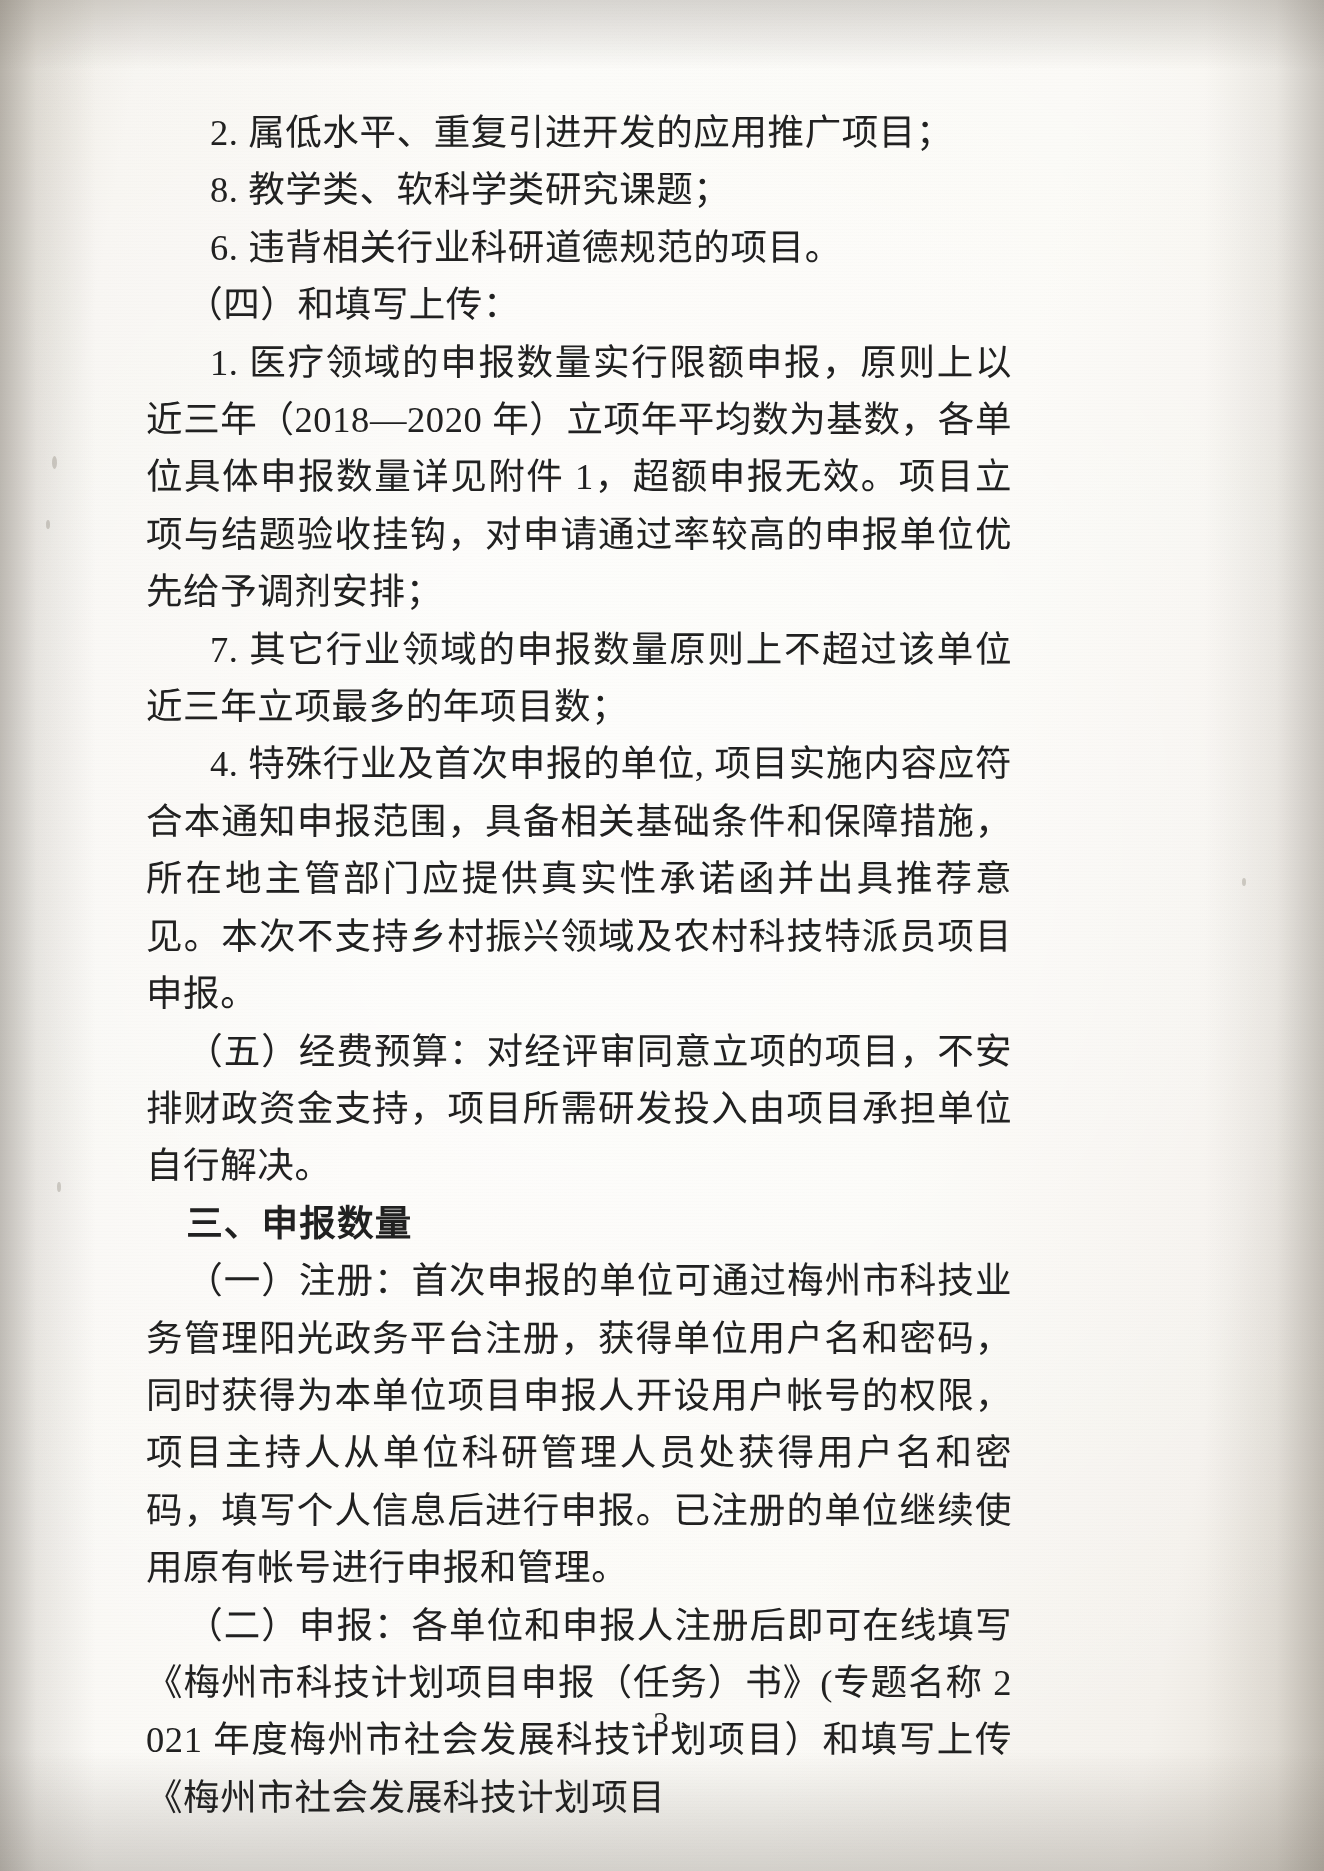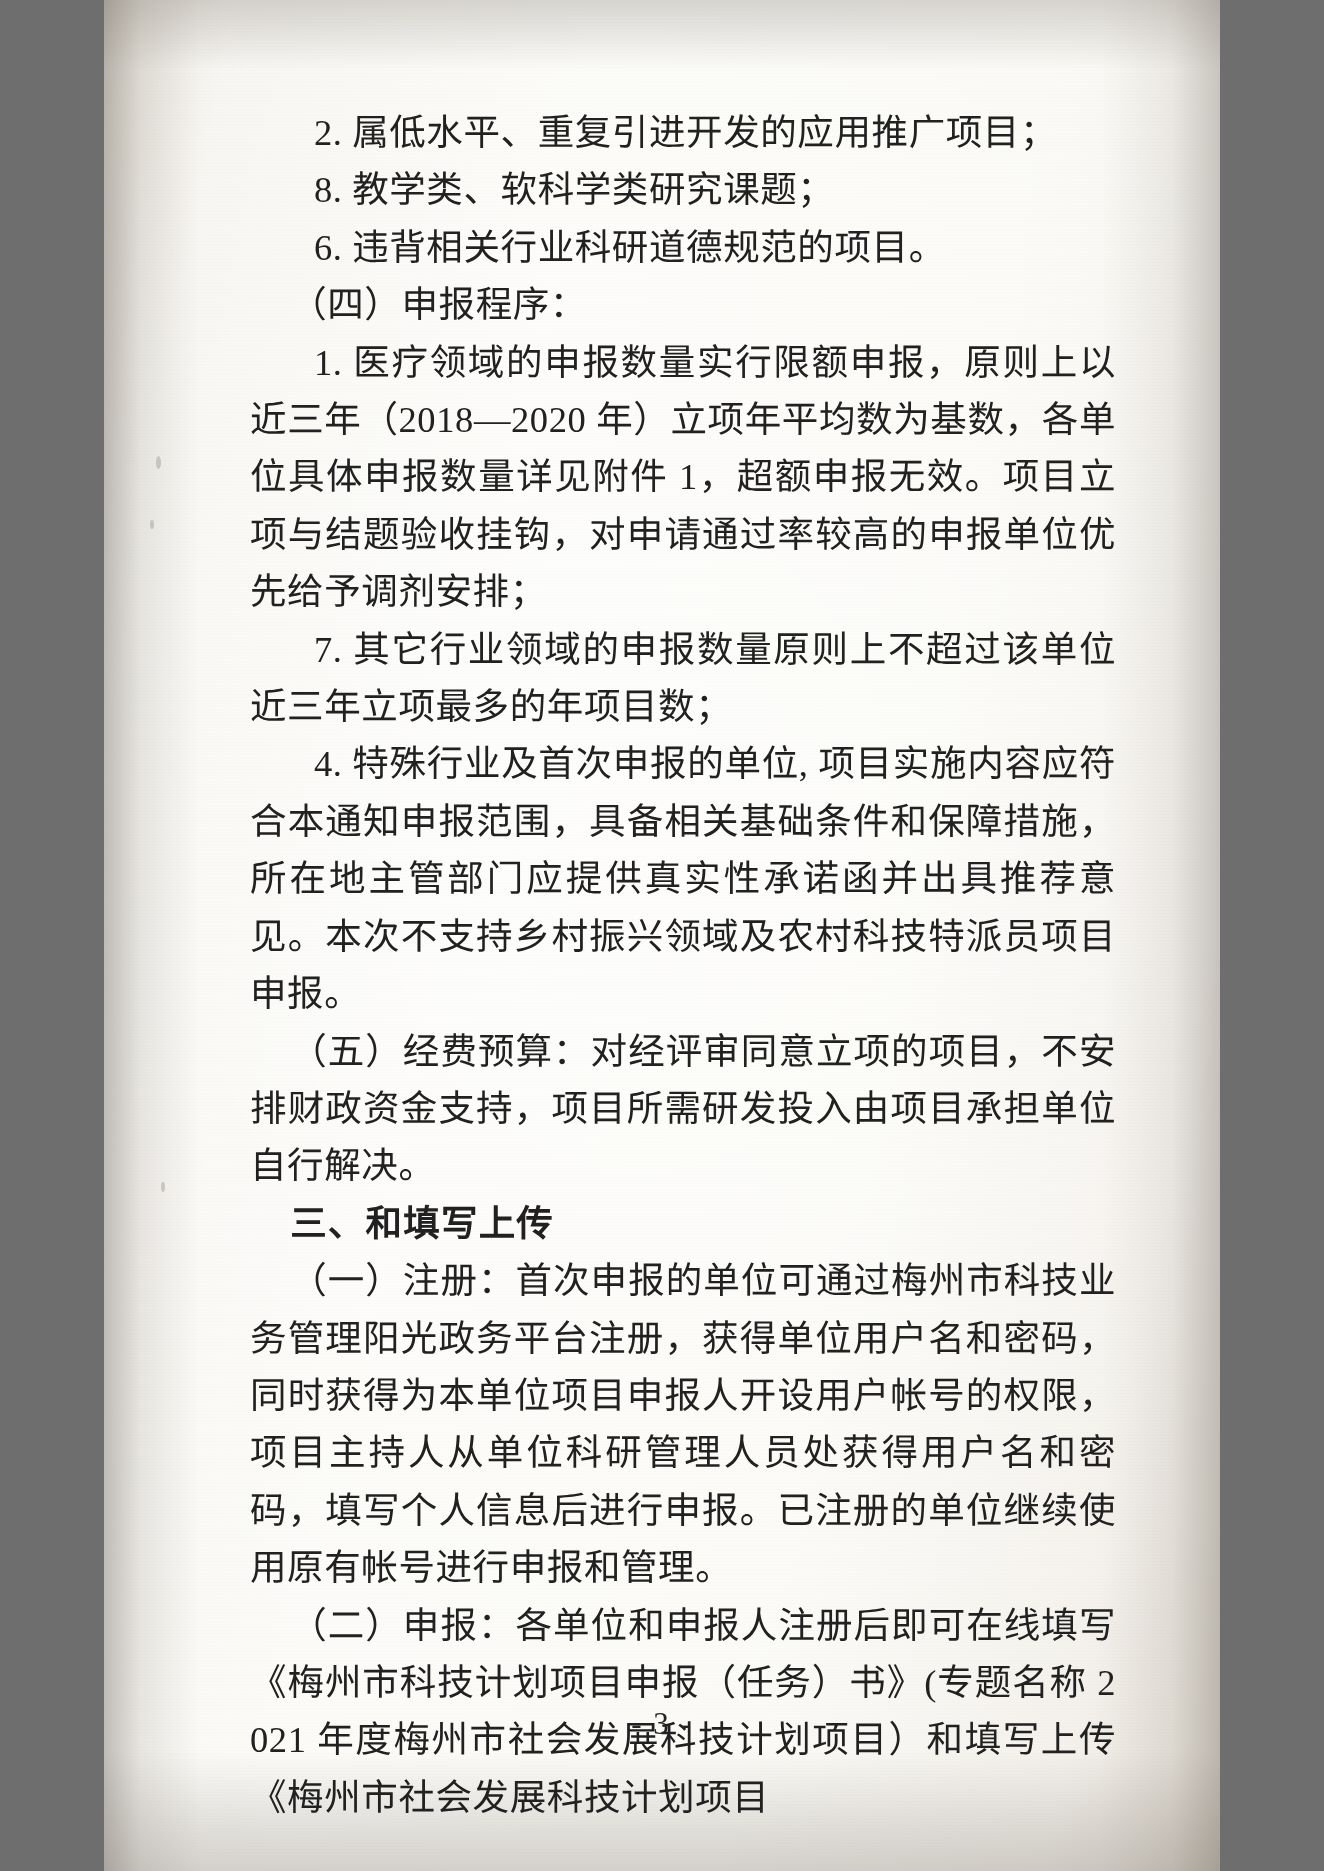--- a/index.html
+++ b/index.html
@@ -3,21 +3,21 @@
 <meta charset="utf-8">
 <title>Scanned Document Page</title>
 <style>
   html, body {
     margin: 0;
     padding: 0;
     background: #6e6e6e;
   }
   .page {
     position: relative;
-    width: 1116px;
+    width: 1324px;
     height: 1871px;
     margin: 0 auto;
     background: #fbfaf7;
     overflow: hidden;
     font-family: "Liberation Serif", "DejaVu Serif", serif;
     color: #1d1d1d;
   }
 
   
   .paper-tone {
@@ -119,26 +119,26 @@
 
   <div class="speck" style="left:52px; top:456px; width:5px; height:13px;"></div>
   <div class="speck" style="left:46px; top:520px; width:4px; height:9px;"></div>
   <div class="speck" style="left:57px; top:1182px; width:4px; height:10px;"></div>
   <div class="speck" style="left:1242px; top:878px; width:4px; height:8px;"></div>
 
   <div class="content">
     <p class="line-block indent-num">2. 属低水平、重复引进开发的应用推广项目；</p>
     <p class="line-block indent-num">8. 教学类、软科学类研究课题；</p>
     <p class="line-block indent-num">6. 违背相关行业科研道德规范的项目。</p>
-    <p class="line-block indent-head">（四）申报程序：</p>
+    <p class="line-block indent-head">（四）和填写上传：</p>
     <p class="line-block indent-num">1. 医疗领域的申报数量实行限额申报，原则上以近三年（2018—2020 年）立项年平均数为基数，各单位具体申报数量详见附件 1，超额申报无效。项目立项与结题验收挂钩，对申请通过率较高的申报单位优先给予调剂安排；</p>
     <p class="line-block indent-num">7. 其它行业领域的申报数量原则上不超过该单位近三年立项最多的年项目数；</p>
     <p class="line-block indent-num">4. 特殊行业及首次申报的单位, 项目实施内容应符合本通知申报范围，具备相关基础条件和保障措施，所在地主管部门应提供真实性承诺函并出具推荐意见。本次不支持乡村振兴领域及农村科技特派员项目申报。</p>
     <p class="line-block indent-head">（五）经费预算：对经评审同意立项的项目，不安排财政资金支持，项目所需研发投入由项目承担单位自行解决。</p>
-    <p class="line-block heading">三、和填写上传</p>
+    <p class="line-block heading">三、申报数量</p>
     <p class="line-block indent-head">（一）注册：首次申报的单位可通过梅州市科技业务管理阳光政务平台注册，获得单位用户名和密码，同时获得为本单位项目申报人开设用户帐号的权限，项目主持人从单位科研管理人员处获得用户名和密码，填写个人信息后进行申报。已注册的单位继续使用原有帐号进行申报和管理。</p>
     <p class="line-block indent-head">（二）申报：各单位和申报人注册后即可在线填写《梅州市科技计划项目申报（任务）书》(专题名称 2021 年度梅州市社会发展科技计划项目）和填写上传《梅州市社会发展科技计划项目</p>
   </div>
 
   <div class="page-number">- 3 -</div>
 
   <div class="grain"></div>
 </div>
 
 </body></html>

